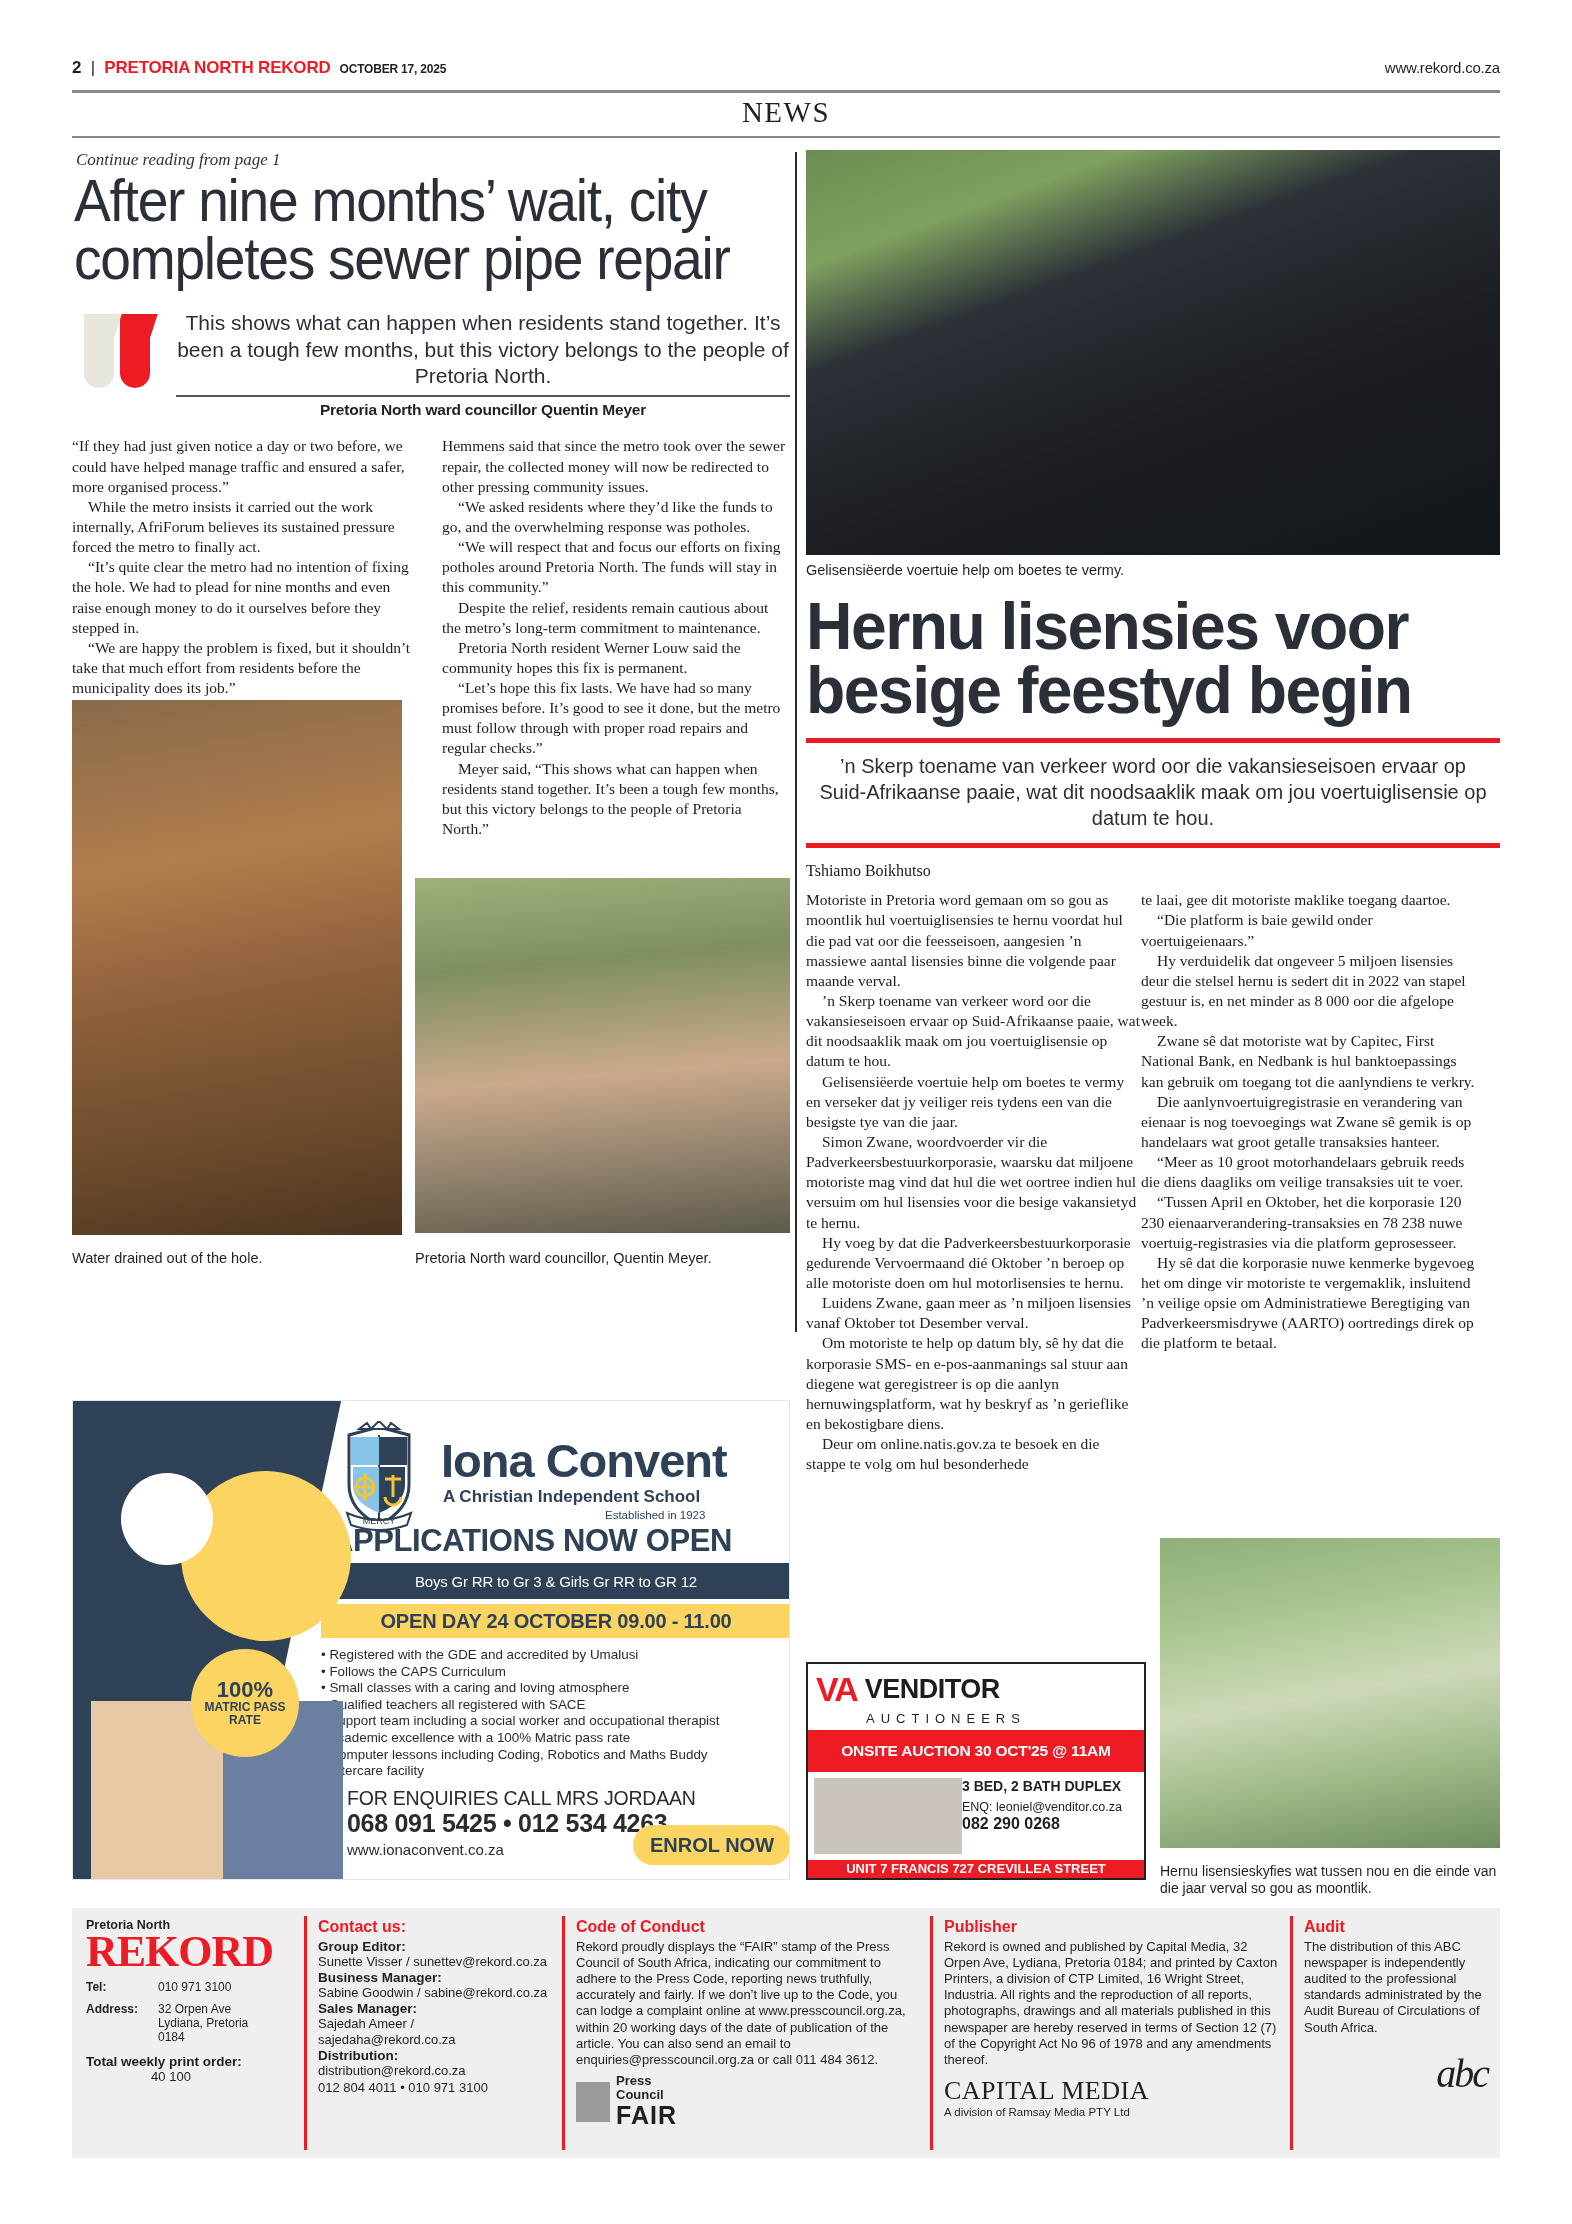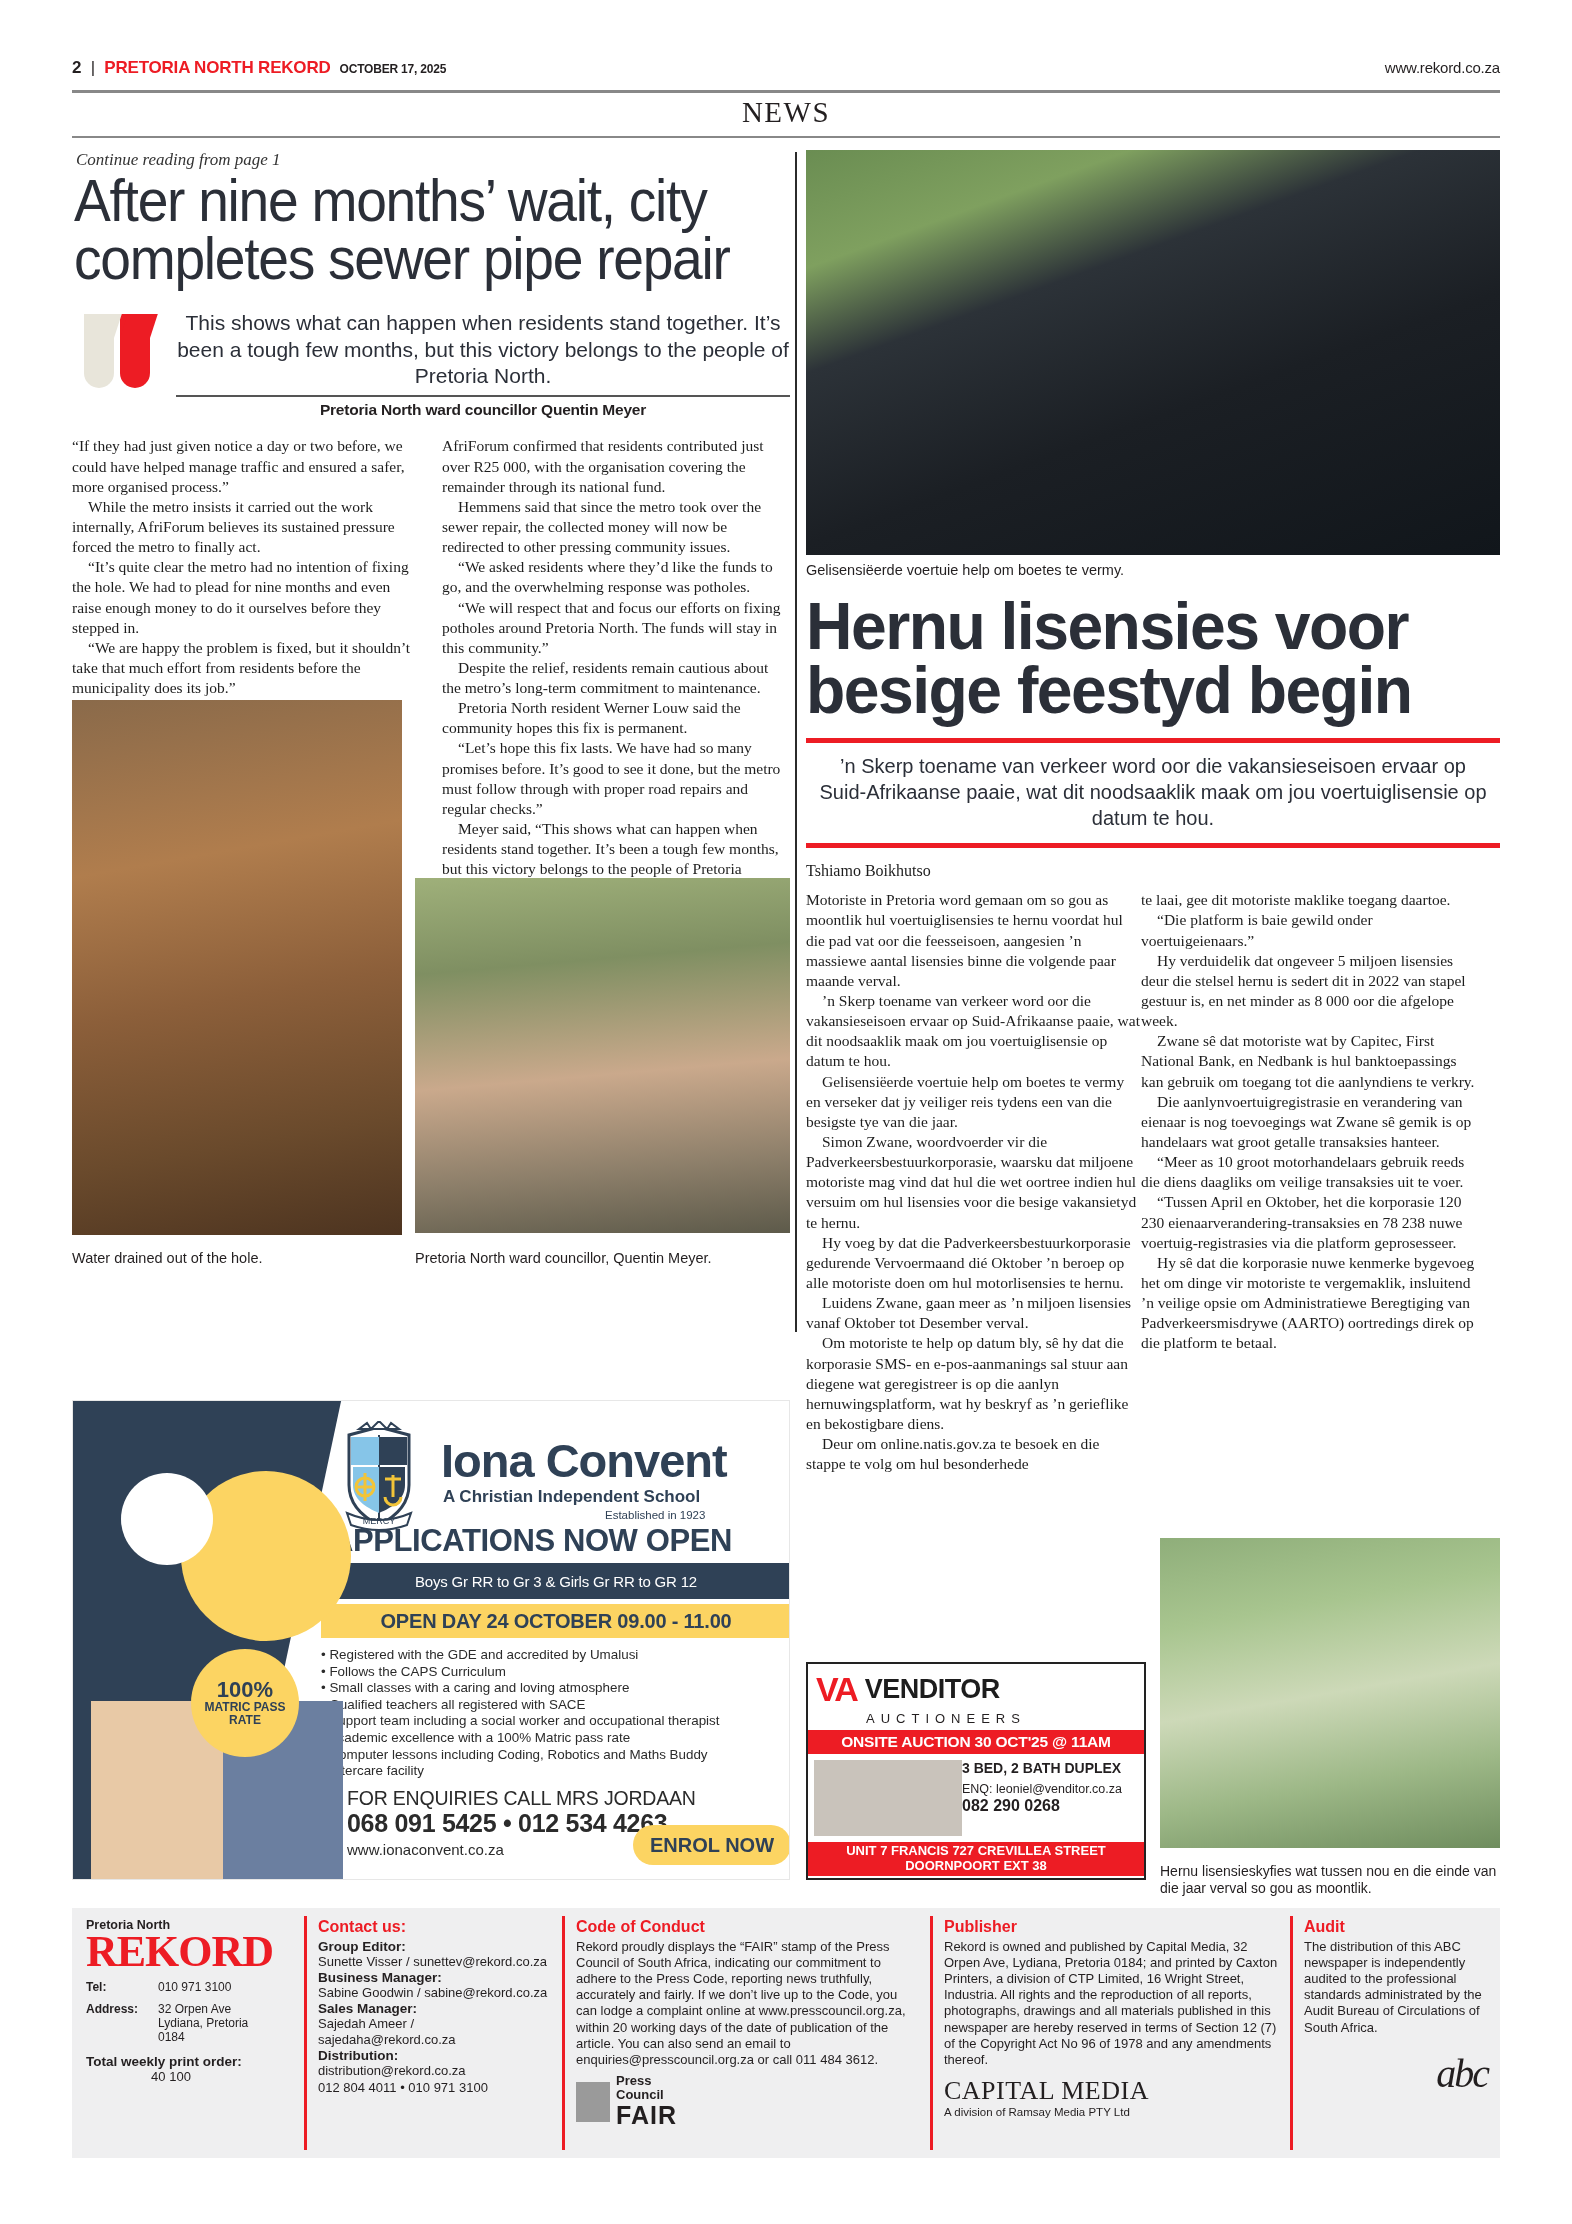--- a/index.html
+++ b/index.html
@@ -135,21 +135,21 @@
   .iona-enrol { position:absolute; left: 560px; top: 424px; width: 158px; height: 40px; background:#fcd462; border-radius: 20px;
                 display:flex; align-items:center; justify-content:center; font-size: 20px; font-weight:bold; color:#2f4156;}
   .kid-a { position:absolute; left: 150px; top: 300px; width: 120px; height: 180px; background:#6b7fa0; z-index:4;}
   .kid-b { position:absolute; left: 18px; top: 300px; width: 140px; height: 180px; background:#e8c9a6; z-index:4;}
 
   
   .venditor { position:absolute; left: 806px; top: 1662px; width: 340px; height: 218px; border: 2px solid #222; background:#fff; overflow:hidden;}
   .vend-top { display:flex; align-items:center; gap: 8px; padding: 6px 8px 2px; }
   .vend-va { font-size: 34px; font-weight: bold; color:#ed1c24; letter-spacing:-2px;}
   .vend-name { font-size: 27px; font-weight: bold; color:#1d1d1d; letter-spacing:-.5px; line-height: 1;}
-  .vend-red { background:#ed1c24; color:#fff; font-size: 15.5px; font-weight:bold; text-align:center; padding: 3px 0; letter-spacing:-.2px;}
+  .vend-red { background:#ed1c24; color:#fff; font-size: 15.5px; font-weight:bold; text-align:center; padding: 12px 0; letter-spacing:-.2px;}
   .vend-mid { display:flex; gap: 0; padding: 6px; }
   .vend-img { width: 148px; height: 76px; background:#c9c3bb;}
   .vend-info { font-size: 12.5px; line-height:1.15; }
   .vend-info b { font-size: 14px; }
   .vend-phone { font-size: 16px; font-weight:bold; }
   .vend-addr { background:#ed1c24; color:#fff; font-size: 13px; font-weight:bold; text-align:center; padding: 2px 0; line-height: 1.15;}
   .vend-terms { font-size: 8.5px; text-align:center; line-height: 1.18; padding: 2px 4px; color:#222;}
 
   
   .ph-lic { position:absolute; left: 1160px; top: 1538px; width: 340px; height: 310px; }
@@ -225,21 +225,20 @@
     </div>
 
     <div class="body-2col">
       <div class="bodycol">
         <p>“If they had just given notice a day or two before, we could have helped manage traffic and ensured a safer, more organised process.”</p>
         <p>While the metro insists it carried out the work internally, AfriForum believes its sustained pressure forced the metro to finally act.</p>
         <p>“It’s quite clear the metro had no intention of fixing the hole. We had to plead for nine months and even raise enough money to do it ourselves before they stepped in.</p>
         <p>“We are happy the problem is fixed, but it shouldn’t take that much effort from residents before the municipality does its job.”</p>
       </div>
       <div class="bodycol">
-        <p>AfriForum confirmed that residents contributed just over R25 000, with the organisation covering the remainder through its national fund.</p>
         <p>Hemmens said that since the metro took over the sewer repair, the collected money will now be redirected to other pressing community issues.</p>
         <p>“We asked residents where they’d like the funds to go, and the overwhelming response was potholes.</p>
         <p>“We will respect that and focus our efforts on fixing potholes around Pretoria North. The funds will stay in this community.”</p>
         <p>Despite the relief, residents remain cautious about the metro’s long-term commitment to maintenance.</p>
         <p>Pretoria North resident Werner Louw said the community hopes this fix is permanent.</p>
         <p>“Let’s hope this fix lasts. We have had so many promises before. It’s good to see it done, but the metro must follow through with proper road repairs and regular checks.”</p>
         <p>Meyer said, “This shows what can happen when residents stand together. It’s been a tough few months, but this victory belongs to the people of Pretoria North.”</p>
       </div>
     </div>
   </div>

